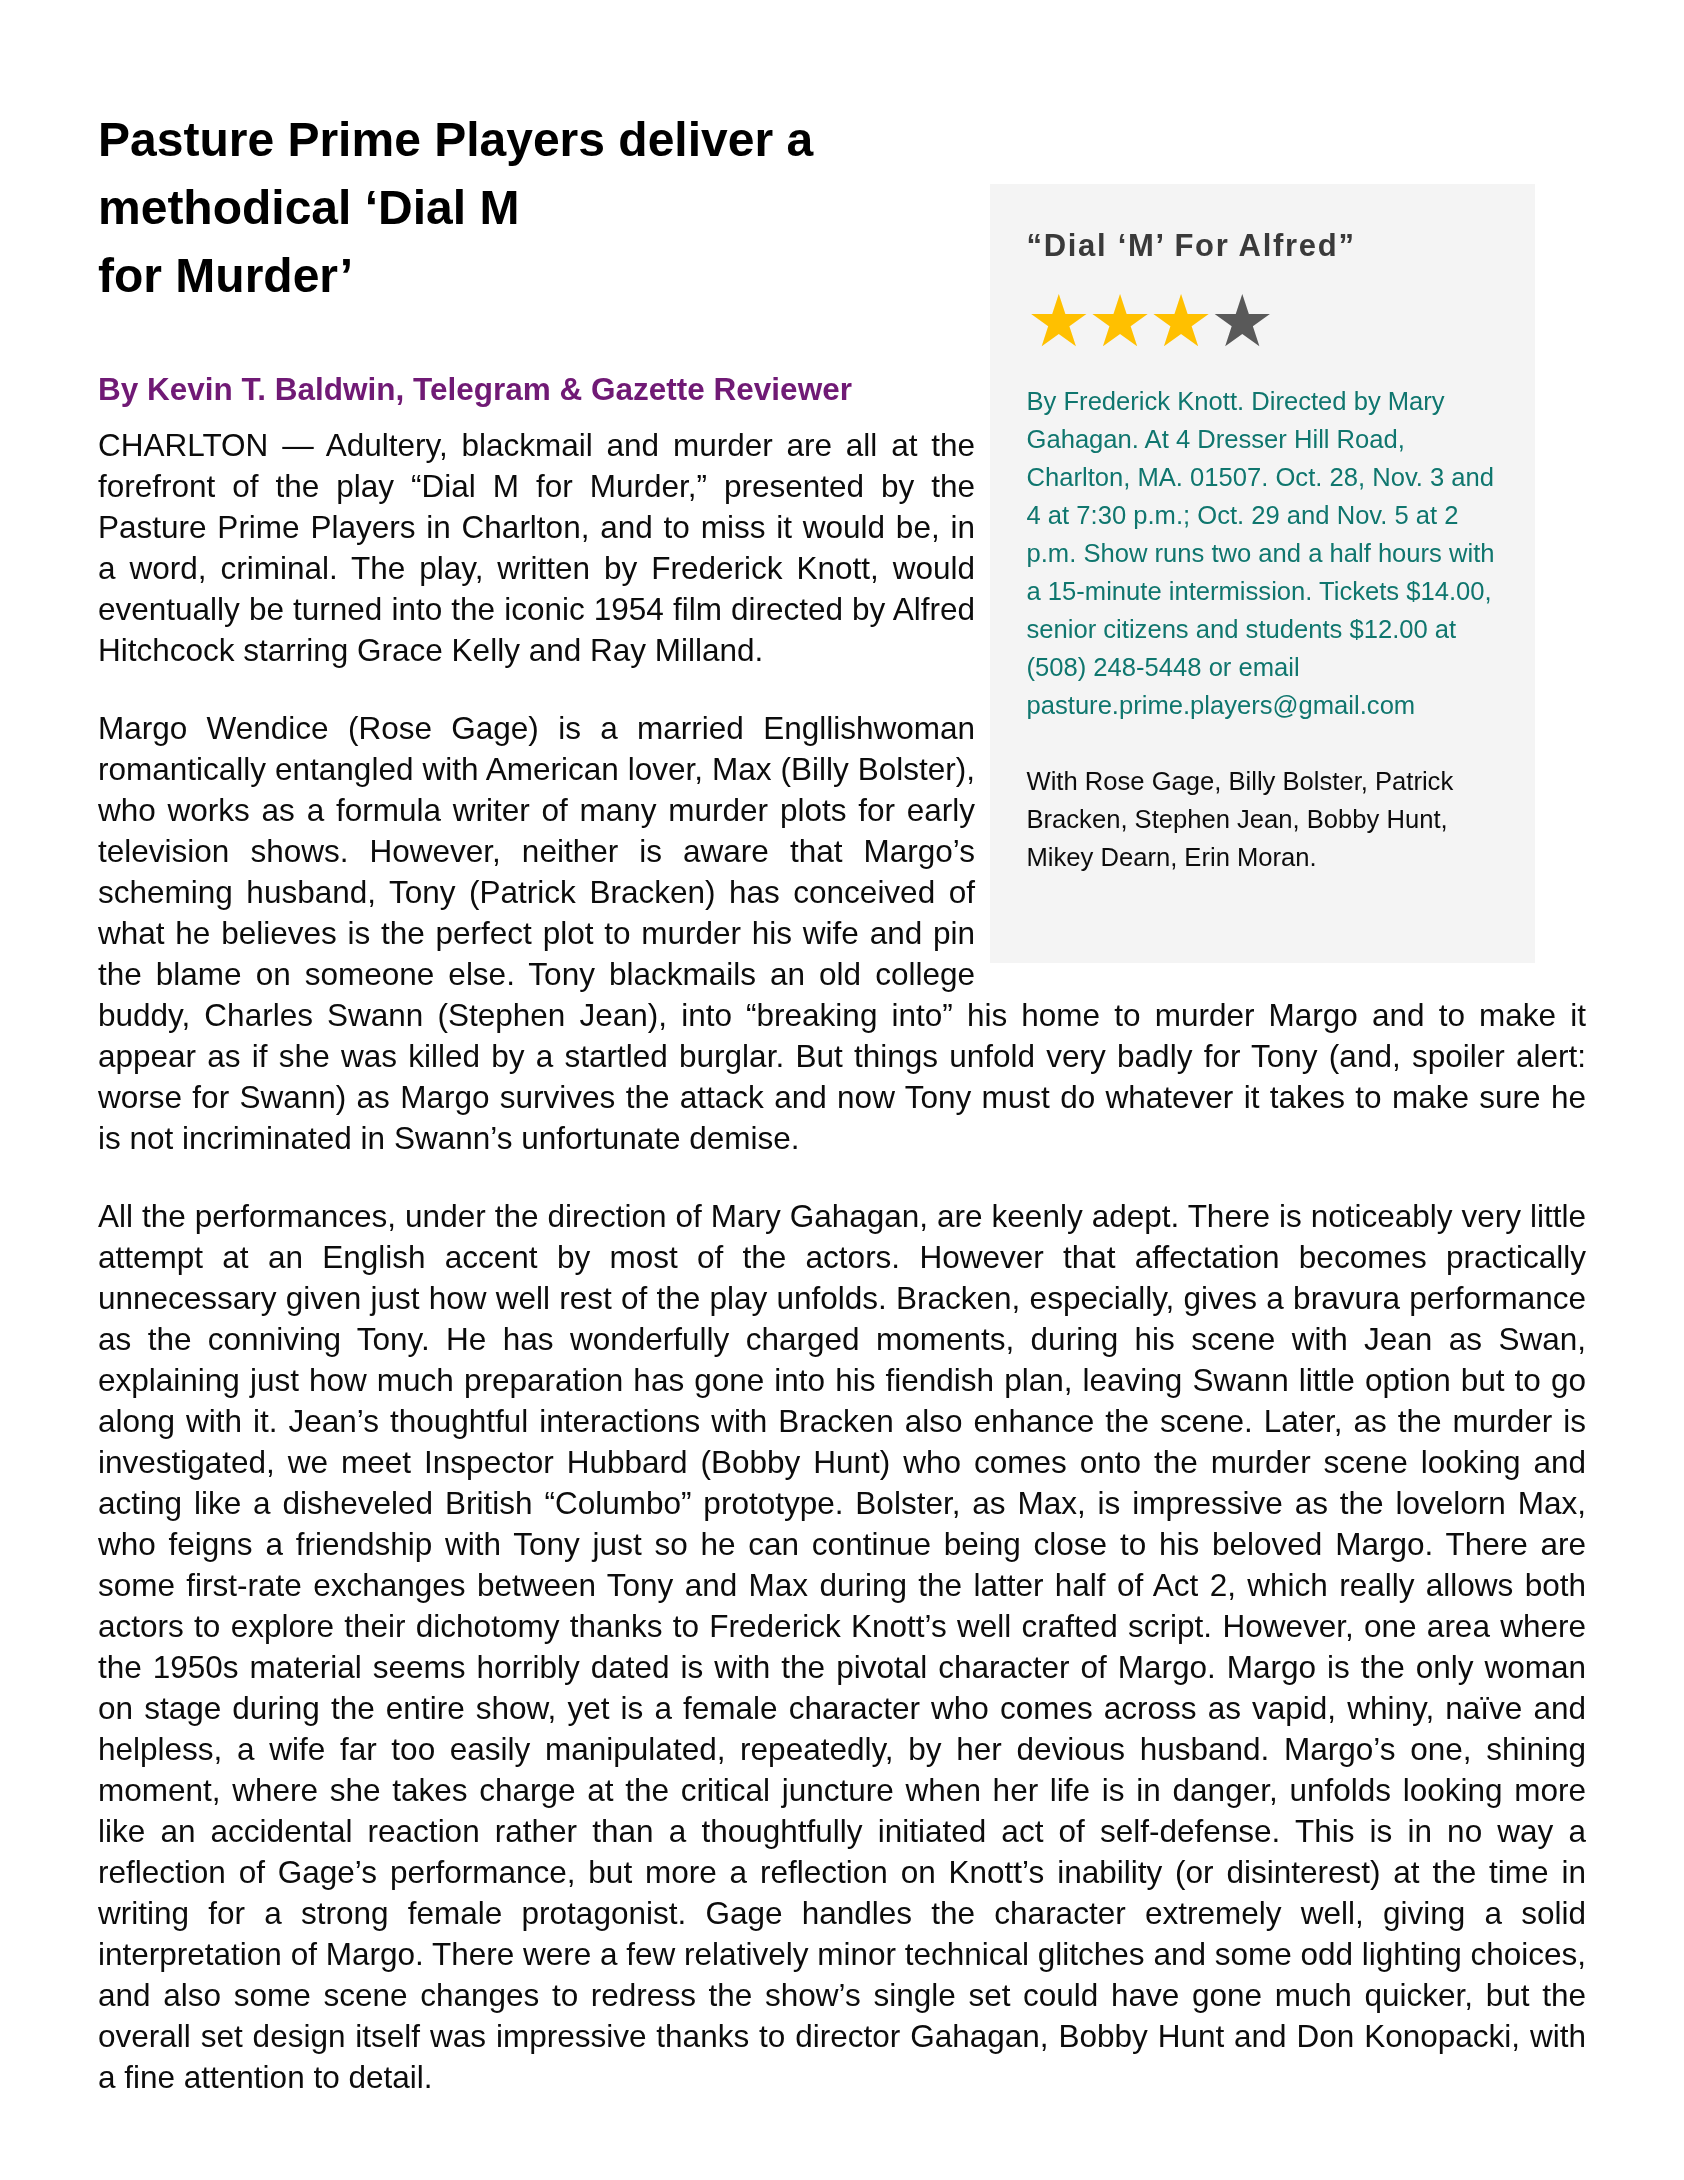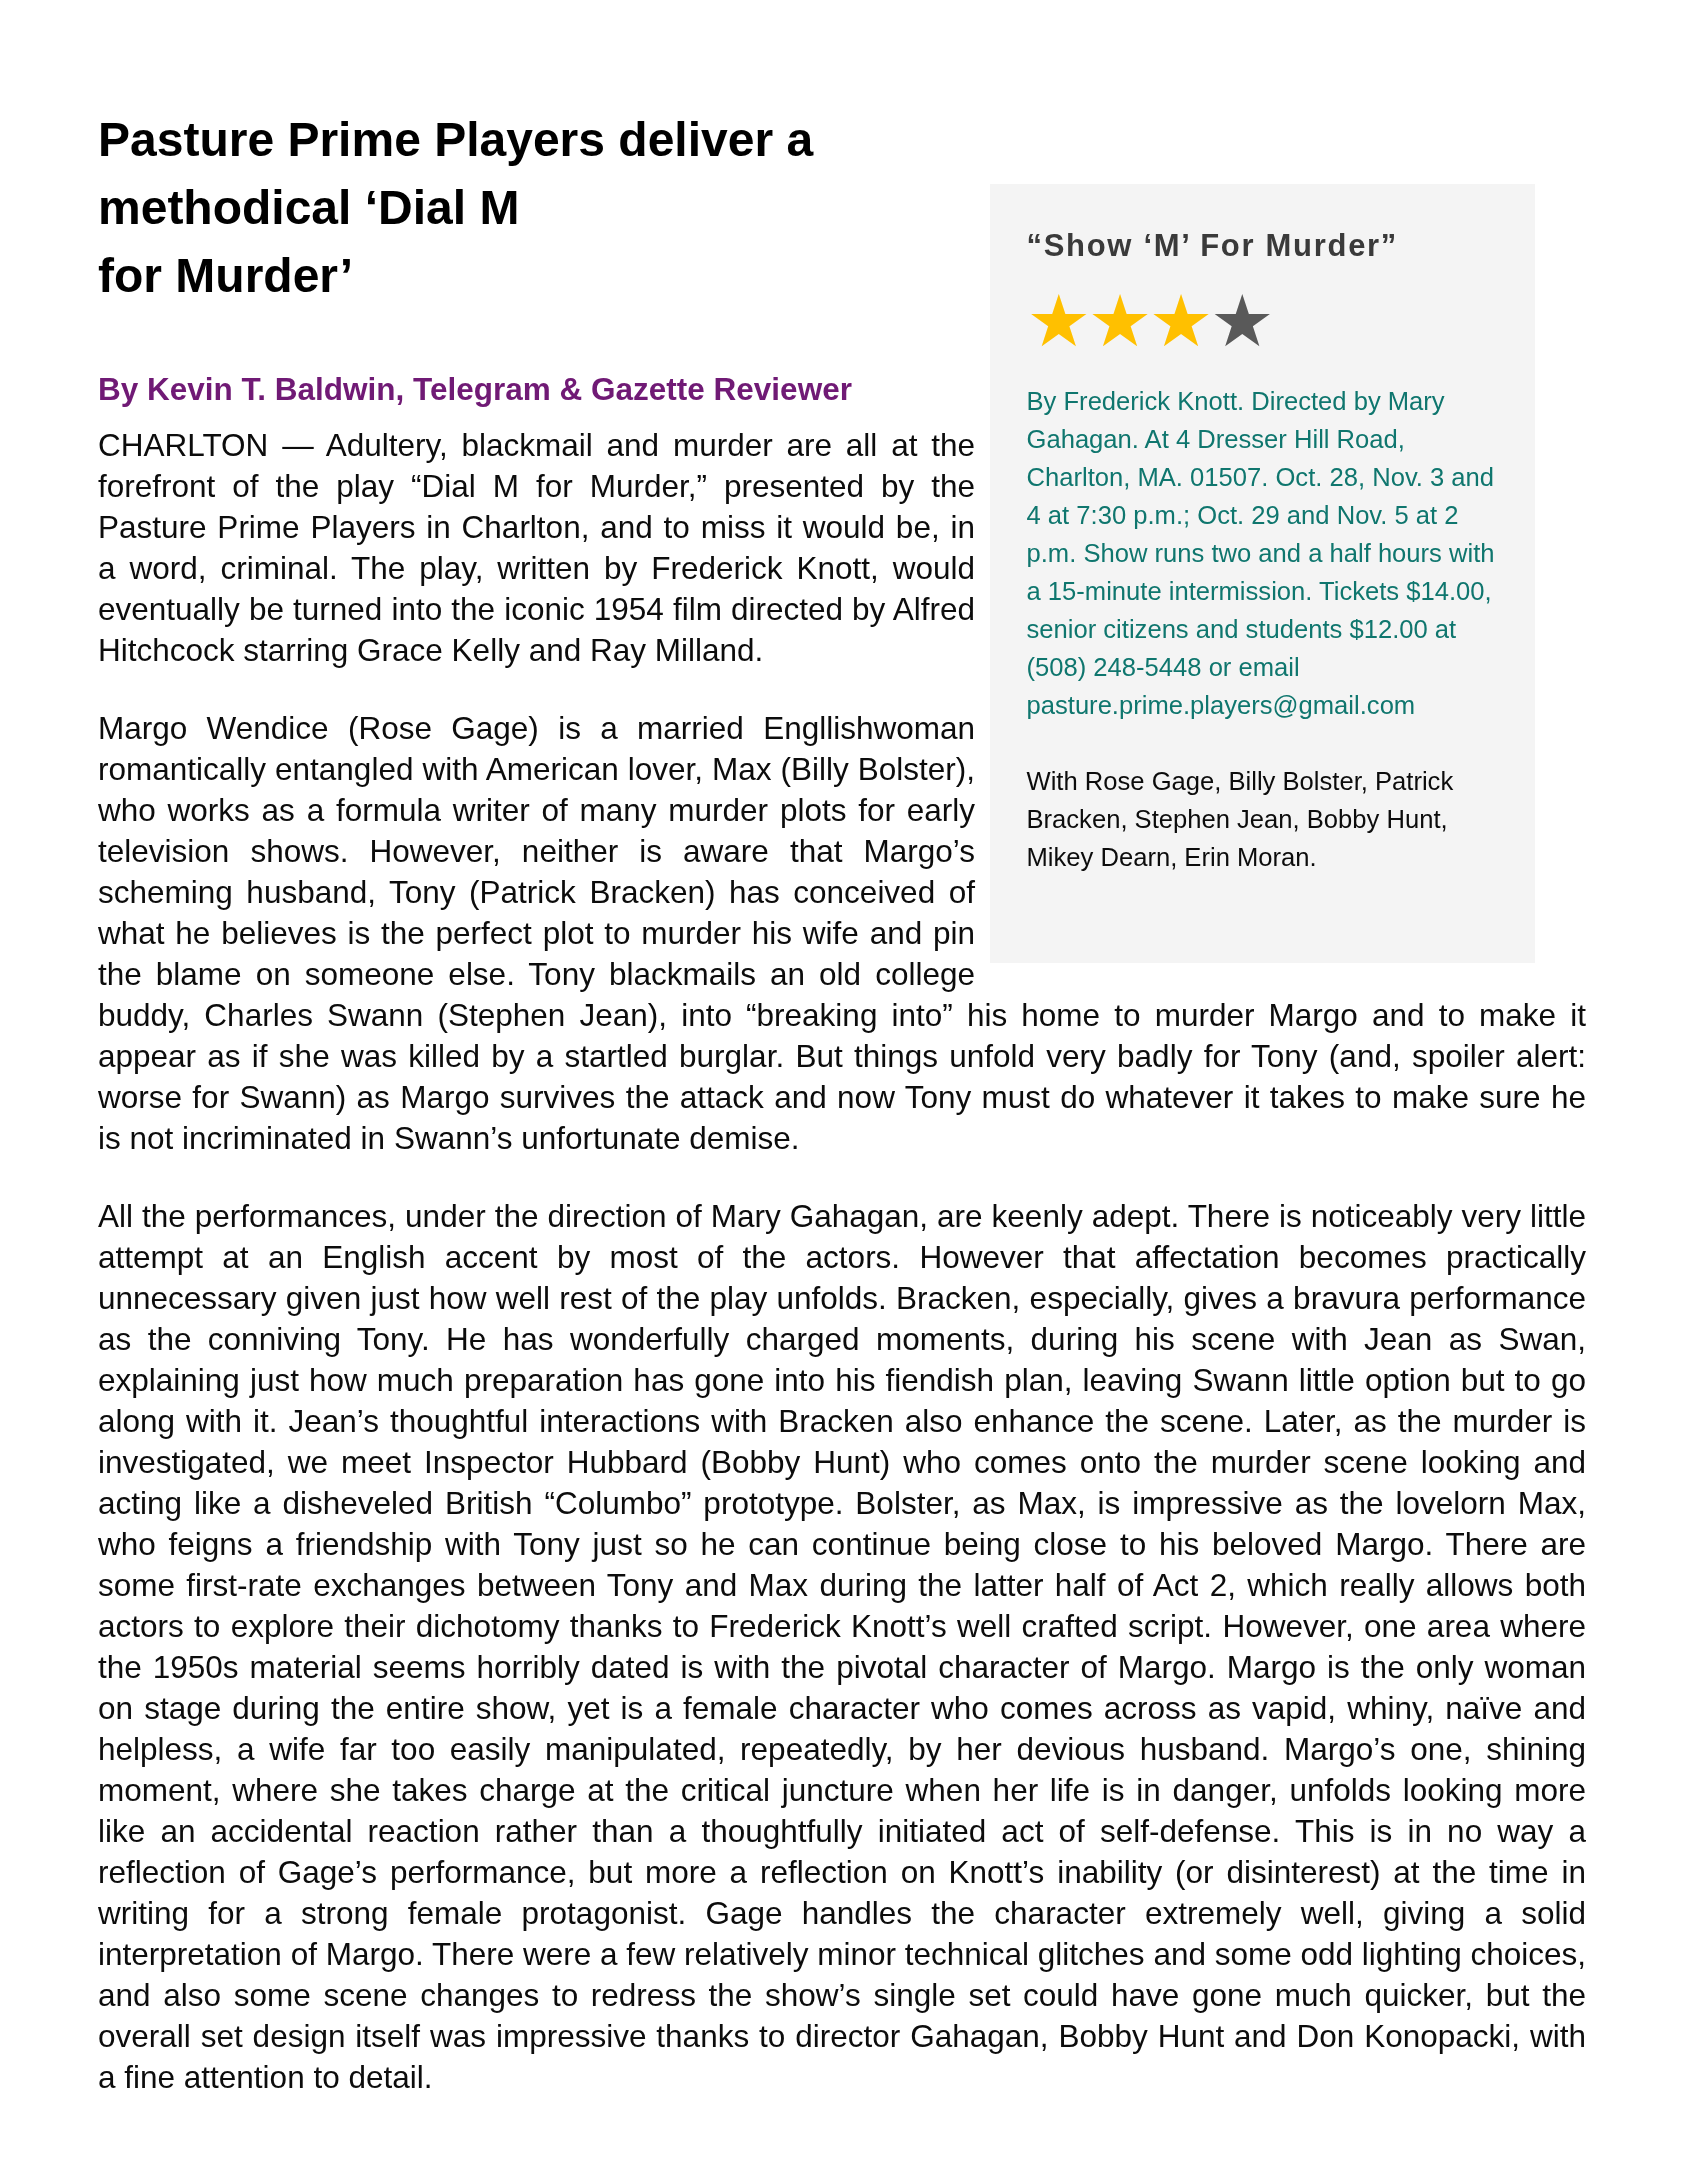--- a/index.html
+++ b/index.html
@@ -78,21 +78,21 @@
     text-align: justify;
     color: #0c0c0c;
   }
   p.body.first { margin-top: 16px; }
 </style>
 </head>
 <body>
 
 <aside class="review-float">
   <div class="review-box">
-    <div class="rb-title">“Show ‘M’ For Murder”</div>
+    <div class="rb-title">“Dial ‘M’ For Alfred”</div>
     <div class="stars"><span class="star" style="color: rgb(255, 192, 0);">★</span><span class="star" style="color: rgb(255, 192, 0);">★</span><span class="star" style="color: rgb(255, 192, 0);">★</span><span class="star" style="color: rgb(89, 89, 89);">★</span></div>
     <p class="rb-details">By Frederick Knott. Directed by Mary Gahagan. At 4 Dresser Hill Road, Charlton, MA. 01507. Oct. 28, Nov. 3 and 4 at 7:30 p.m.; Oct. 29 and Nov. 5 at 2 p.m. Show runs two and a half hours with a 15-minute intermission. Tickets $14.00, senior citizens and students $12.00 at (508) 248-5448 or email pasture.prime.players@gmail.com</p>
     <p class="rb-cast">With Rose Gage, Billy Bolster, Patrick Bracken, Stephen Jean, Bobby Hunt, Mikey Dearn, Erin Moran.</p>
   </div>
 </aside>
 
 <h1>
   <span class="tline">Pasture Prime Players deliver a methodical ‘Dial M</span>
   <span class="tline">for Murder’</span>
 </h1>

